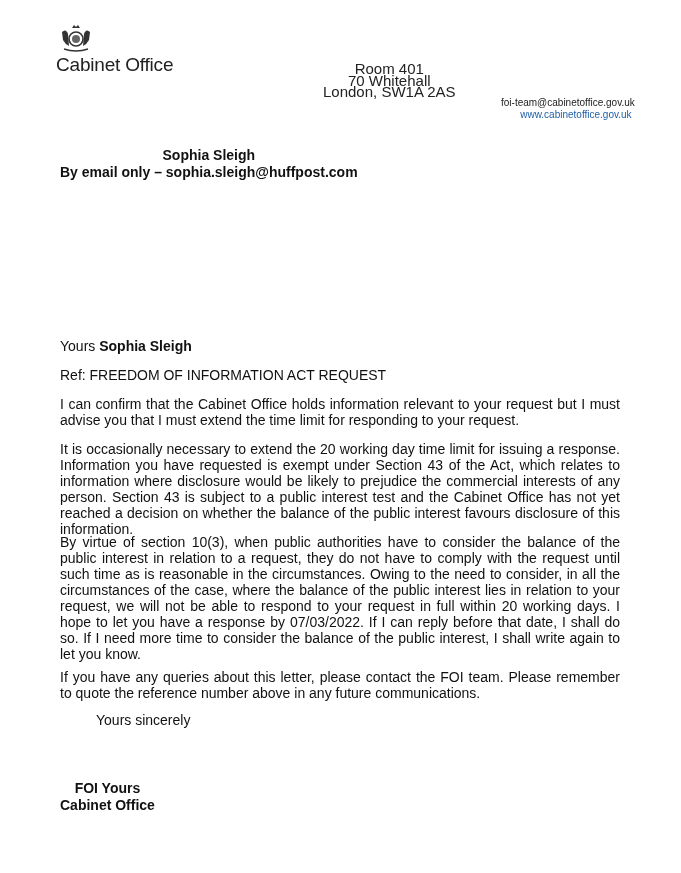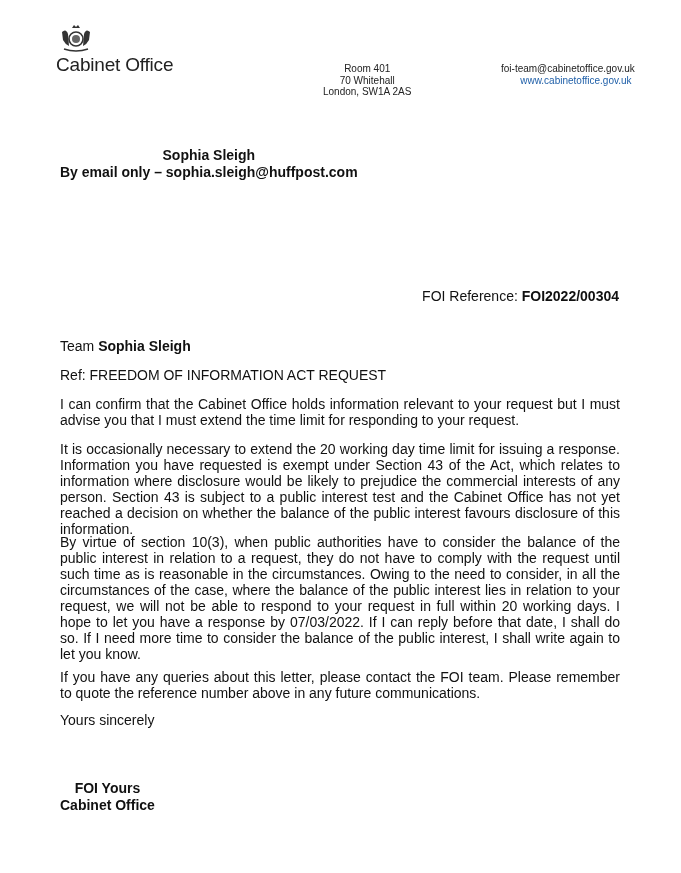--- a/index.html
+++ b/index.html
@@ -1,23 +1,23 @@
 <!DOCTYPE html>
 <html><head>
 <meta charset="utf-8">
 <style>
   html, body { margin:0; padding:0; background:#ffffff; }
   body { width:681px; height:873px; position:relative; overflow:hidden;
          font-family:"Liberation Sans", sans-serif; color:#111; }
   .abs { position:absolute;text-align:center; }
   .crest { left:58px; top:22px; width:36px; height:32px; }
   .org-name { left:56px; top:54px; font-size:19px; color:#222; letter-spacing:-0.2px; }
-  .addr { left:323px; top:63px; font-size:10px; line-height:11.5px; color:#222; }
+  .addr { left:323px; top:63px; font-size:15px; line-height:11.5px; color:#222; }
   .contact { left:501px; top:63px; font-size:10px; line-height:11.5px; }
-  .contact .email { color:#222; }
+  .contact .email { color:#222;margin-top:34px; }
   .contact .web { color:#1f5fa8;margin-left:16px; }
   .recip { left:60px; top:147px; font-size:14px; font-weight:bold; line-height:17px; }
   .ref { right:62px; top:288px; font-size:14px; line-height:17px; text-align:right; }
   .ref b { font-weight:bold; }
   .body { left:60px; width:560px; font-size:14px; line-height:16px; text-align:justify; }
   .p { margin:0; }
   .left { text-align:left; }
   .sig { left:60px; top:780px; font-size:14px; font-weight:bold; line-height:17px; }
 </style>
 </head>
@@ -45,32 +45,31 @@
   <div class="email">foi-team@cabinetoffice.gov.uk</div>
   <div class="web">www.cabinetoffice.gov.uk</div>
 </div>
 
 <div class="abs recip">
   <div>Sophia Sleigh</div>
   <div>By email only – sophia.sleigh@huffpost.com</div>
 </div>
 
 <div class="abs ref">
-  <div><span>FOI Reference: </span><b>FOI2022/00304</b></div>
 </div>
 
 <div class="abs body left" style="top:338px;">
-  <span>Team </span><b>Sophia Sleigh</b>
+  <span>Yours </span><b>Sophia Sleigh</b>
 </div>
 
 <div class="abs body left" style="top:367px; font-weight:normal;">Ref: FREEDOM OF INFORMATION ACT REQUEST</div>
 
 <p class="abs body p" style="top:396px;">I can confirm that the Cabinet Office holds information relevant to your request but I must advise you that I must extend the time limit for responding to your request.</p>
 <p class="abs body p" style="top:441px;">It is occasionally necessary to extend the 20 working day time limit for issuing a response. Information you have requested is exempt under Section 43 of the Act, which relates to information where disclosure would be likely to prejudice the commercial interests of any person. Section 43 is subject to a public interest test and the Cabinet Office has not yet reached a decision on whether the balance of the public interest favours disclosure of this information.</p>
 <p class="abs body p" style="top:534px;">By virtue of section 10(3), when public authorities have to consider the balance of the public interest in relation to a request, they do not have to comply with the request until such time as is reasonable in the circumstances. Owing to the need to consider, in all the circumstances of the case, where the balance of the public interest lies in relation to your request, we will not be able to respond to your request in full within 20 working days. I hope to let you have a response by 07/03/2022. If I can reply before that date, I shall do so. If I need more time to consider the balance of the public interest, I shall write again to let you know.</p>
 <p class="abs body p" style="top:669px;">If you have any queries about this letter, please contact the FOI team. Please remember to quote the reference number above in any future communications.</p>
 
-<div class="abs body left" style="top:712px;">Yours sincerely</div>
+<div class="abs body left" style="top:712px;margin-left:36px;">Yours sincerely</div>
 
 <div class="abs sig">
   <div>FOI Yours</div>
   <div>Cabinet Office</div>
 </div>
 
 </body></html>

